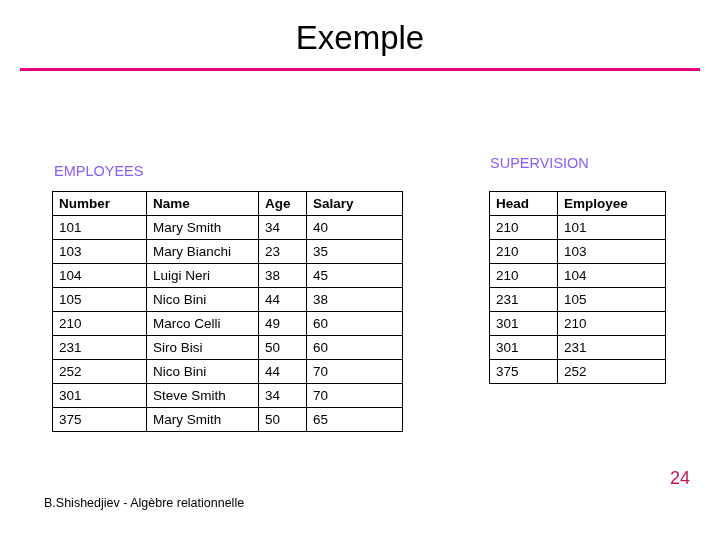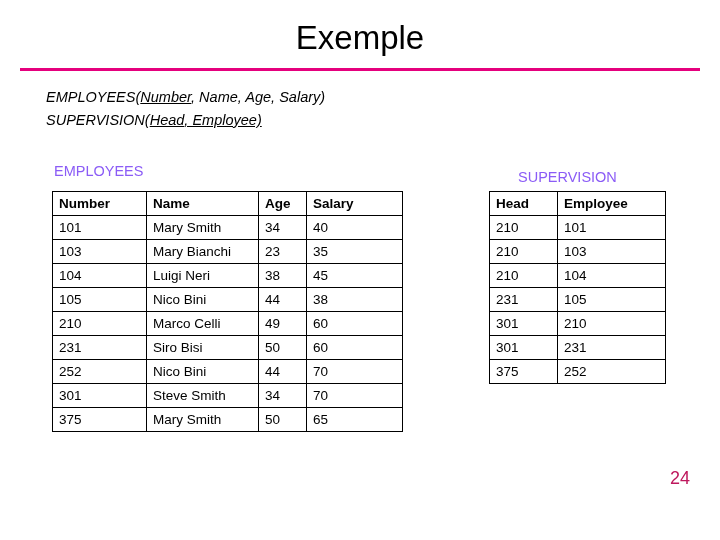--- a/index.html
+++ b/index.html
@@ -53,21 +53,21 @@
   .schema .u {
     text-decoration: underline;
   }
   .caption {
     position: absolute;
     font-size: 14.5px;
     color: #8b5cf6;
     white-space: nowrap;
   }
   .cap-employees { left: 54px; top: 163px; }
-  .cap-supervision { left: 490px; top: 169px; margin-left: 28px; }
+  .cap-supervision { left: 490px; top: 155px; }
 
   table.data {
     position: absolute;
     border-collapse: collapse;
     font-size: 13.5px;
     color: #000000;
     background: #ffffff;
   }
   table.data td, table.data th {
     border: 1px solid #000000;
@@ -116,28 +116,20 @@
   }
 </style>
 </head>
 <body>
 
 <div class="slide">
 
   <div class="title">Exemple</div>
   <div class="title-rule"></div>
 
-  <div class="schema">
-    <div>
-      <span>EMPLOYEES(</span><span class="u">Number</span><span>, Name, Age, Salary)</span>
-    </div>
-    <div>
-      <span>SUPERVISION(</span><span class="u">Head</span><span class="u">, Employee)</span>
-    </div>
-  </div>
 
   <div class="caption cap-employees">EMPLOYEES</div>
   <div class="caption cap-supervision">SUPERVISION</div>
 
   <table class="data" id="employees-table">
     <thead>
       <tr>
         <th class="c-number">Number</th>
         <th class="c-name">Name</th>
         <th class="c-age">Age</th>
@@ -234,15 +226,16 @@
         <td>301</td>
         <td>231</td>
       </tr>
       <tr>
         <td>375</td>
         <td>252</td>
       </tr>
     </tbody>
   </table>
 
+  <div class="footer-left">B.Shishedjiev - Algèbre relationnelle</div>
   <div class="footer-right">24</div>
 
 </div>
 
 </body></html>

